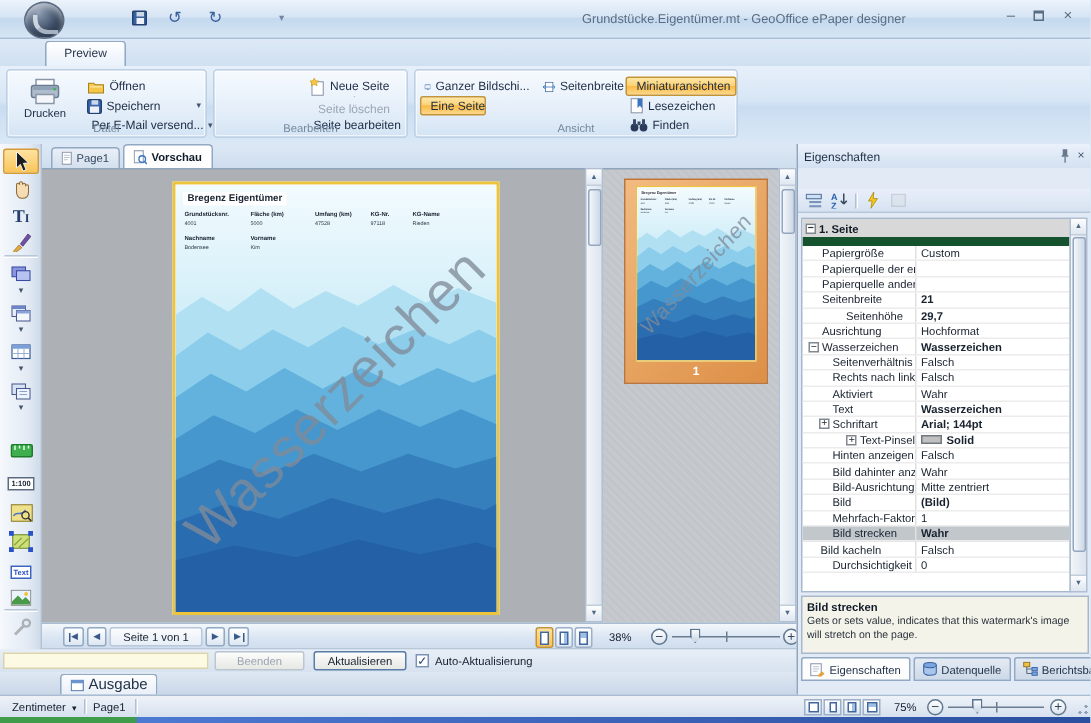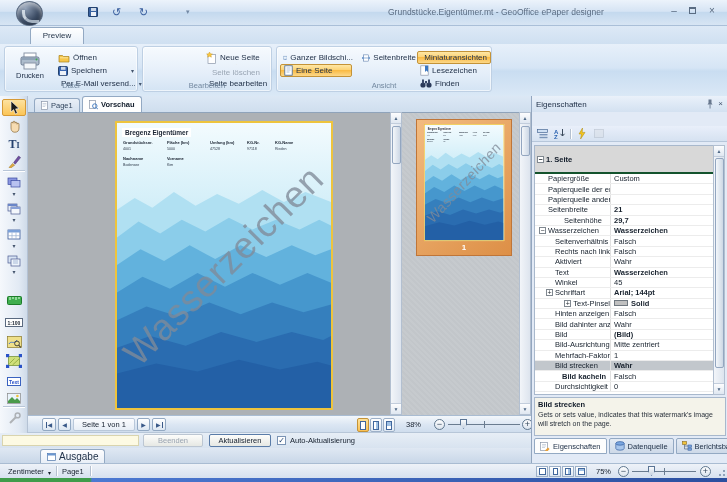--- a/index.html
+++ b/index.html
@@ -119,21 +119,21 @@
   
   .props{left:531px;top:96px;width:196px;height:367px;background:#e2eaf6;border-left:1px solid #93a6bf;}
   .phead{position:absolute;left:0;top:0;right:0;height:16px;background:linear-gradient(#eaf1fa,#d3e1f1);display:flex;align-items:center;padding:0 4px;font-size:8px;color:#1c2c44;}
   .phbtn{margin-left:4px;color:#44556e;font-size:8px;line-height:10px;}
   .pselector{position:absolute;left:4px;top:15px;width:188px;height:13px;background:#fff;border:1px solid #7f9db9;display:flex;align-items:center;font-size:7.5px;color:#8a8a8a;padding-left:3px;}
   .pseldd{position:absolute;right:0;top:0;width:13px;height:11px;background:linear-gradient(#f4f7fb,#d6e0ec);border-left:1px solid #9db0c8;text-align:center;font-size:6px;color:#44556e;line-height:11px;}
   .ptoolbar{position:absolute;left:0;top:30px;right:0;height:16px;background:linear-gradient(#e9effa,#d6e2f1);border-bottom:1px solid #b6c6da;display:flex;align-items:center;gap:4px;padding:0 4px;}
   .pti{width:13px;height:12px;display:flex;align-items:center;justify-content:center;}
   .ptsep{width:1px;height:10px;background:#b4c0d0;box-shadow:1px 0 0 #fff;}
   .pgrid{position:absolute;left:2px;top:49px;width:180px;height:250px;background:#fff;border:1px solid #a8b8cc;overflow:hidden;}
-  .pcat{height:28px;background:#d8d8d8;display:flex;align-items:center;font-weight:bold;font-size:7.5px;color:#101a28;border-bottom:2px solid #14532d;}
+  .pcat{height:18px;background:#d8d8d8;display:flex;align-items:center;font-weight:bold;font-size:7.5px;color:#101a28;border-bottom:6px solid #14532d;}
   .expander{display:inline-flex;align-items:center;justify-content:center;width:7px;height:7px;border:1px solid #808890;background:#fff;font-size:7px;line-height:5px;margin:0 2px 0 2px;color:#202830;flex:none;}
   .prow{height:10.4px;display:flex;border-bottom:1px solid #ececec;font-size:7.5px;}
   .prow.sel{background:#c2c7cc;}
   .pname{width:76px;border-right:1px solid #e0e0e0;display:flex;align-items:center;white-space:nowrap;overflow:hidden;color:#18222e;}
   .pval{flex:1;display:flex;align-items:center;padding-left:3px;white-space:nowrap;overflow:hidden;color:#18222e;}
   .pval.b{font-weight:bold;}
   .swatch{width:14px;height:6px;background:#c0c0c0;border:1px solid #707880;margin-right:3px;flex:none;}
   .pscroll{position:absolute;right:2px;top:49px;width:12px;height:250px;}
   .pdesc{position:absolute;left:2px;top:301px;width:192px;height:39px;background:#f4f3ea;border:1px solid #a8b8cc;padding:2px 3px;}
   .pdesc .t{font-weight:bold;font-size:7.5px;color:#101a28;}
@@ -235,21 +235,21 @@
 
   <div class="rgroup" style="left:276px;width:216px;">
     <div class="smallbtn" style="left:3px;top:4px;width:76px;">
       <svg width="12" height="10" viewBox="0 0 12 10">
           <rect x="0.5" y="0.5" width="11" height="8" rx="1" fill="#bcd4ee" stroke="#4a72a8"></rect>
           <rect x="2" y="2" width="8" height="5" fill="#e8f1fa"></rect>
           <rect x="4.5" y="8.5" width="3" height="1.5" fill="#4a72a8"></rect>
         </svg>
       <span>Ganzer Bildschi...</span>
     </div>
-    <div class="smallbtn hl" style="left:3px;top:17px;width:72px;">
+    <div class="smallbtn hl" style="left:3px;top:17px;width:44px;">
       <svg width="9" height="11" viewBox="0 0 9 11">
           <rect x="0.8" y="0.8" width="7.4" height="9.4" fill="#fff" stroke="#41679c" stroke-width="0.8"></rect>
           <path d="M2.5 3h4M2.5 5h4M2.5 7h3" stroke="#9db4d2" stroke-width="0.8"></path>
         </svg>
       <span>Eine Seite</span>
     </div>
     <div class="smallbtn" style="left:82px;top:4px;width:60px;">
       <svg width="12" height="10" viewBox="0 0 12 10">
           <rect x="2.5" y="0.5" width="7" height="9" fill="#fff" stroke="#41679c" stroke-width="0.7"></rect>
           <path d="M0 5 H12 M0 5 l2-1.6 M0 5 l2 1.6 M12 5 l-2-1.6 M12 5 l-2 1.6" stroke="#3a76c0" stroke-width="0.8" fill="none"></path>
@@ -643,20 +643,28 @@
         </div>
         <div class="prow">
           <div class="pname" style="padding-left: 29px;">
             <span>Seitenhöhe</span>
           </div>
           <div class="pval b">
             <span>29,7</span>
           </div>
         </div>
         <div class="prow">
+          <div class="pname" style="padding-left: 13px;">
+            <span>Ausrichtung</span>
+          </div>
+          <div class="pval">
+            <span>Hochformat</span>
+          </div>
+        </div>
+        <div class="prow">
           <div class="pname" style="padding-left: 2px;">
             <span class="expander">−</span>
             <span>Wasserzeichen</span>
           </div>
           <div class="pval b">
             <span>Wasserzeichen</span>
           </div>
         </div>
         <div class="prow">
           <div class="pname" style="padding-left: 20px;">
@@ -684,28 +692,20 @@
         </div>
         <div class="prow">
           <div class="pname" style="padding-left: 20px;">
             <span>Text</span>
           </div>
           <div class="pval b">
             <span>Wasserzeichen</span>
           </div>
         </div>
         <div class="prow">
-          <div class="pname" style="padding-left: 20px;">
-            <span>Winkel</span>
-          </div>
-          <div class="pval">
-            <span>45</span>
-          </div>
-        </div>
-        <div class="prow">
           <div class="pname" style="padding-left: 9px;">
             <span class="expander">+</span>
             <span>Schriftart</span>
           </div>
           <div class="pval b">
             <span>Arial; 144pt</span>
           </div>
         </div>
         <div class="prow">
           <div class="pname" style="padding-left: 9px; justify-content: flex-end;">
@@ -728,52 +728,52 @@
         <div class="prow">
           <div class="pname" style="padding-left: 20px;">
             <span>Bild dahinter anzeig</span>
           </div>
           <div class="pval">
             <span>Wahr</span>
           </div>
         </div>
         <div class="prow">
           <div class="pname" style="padding-left: 20px;">
+            <span>Bild-Ausrichtung</span>
+          </div>
+          <div class="pval">
+            <span>Mitte zentriert</span>
+          </div>
+        </div>
+        <div class="prow">
+          <div class="pname" style="padding-left: 20px;">
             <span>Bild</span>
           </div>
           <div class="pval b">
             <span>(Bild)</span>
           </div>
         </div>
         <div class="prow">
           <div class="pname" style="padding-left: 20px;">
-            <span>Bild-Ausrichtung</span>
-          </div>
-          <div class="pval">
-            <span>Mitte zentriert</span>
-          </div>
-        </div>
-        <div class="prow">
-          <div class="pname" style="padding-left: 20px;">
             <span>Mehrfach-Faktor fü</span>
           </div>
           <div class="pval">
             <span>1</span>
           </div>
         </div>
         <div class="prow sel">
           <div class="pname" style="padding-left: 20px;">
             <span>Bild strecken</span>
           </div>
           <div class="pval b">
             <span>Wahr</span>
           </div>
         </div>
         <div class="prow">
-          <div class="pname" style="padding-left: 27px; font-weight: bold;">
+          <div class="pname" style="padding-left: 12px;">
             <span>Bild kacheln</span>
           </div>
           <div class="pval">
             <span>Falsch</span>
           </div>
         </div>
         <div class="prow">
           <div class="pname" style="padding-left: 20px;">
             <span>Durchsichtigkeit de</span>
           </div>

